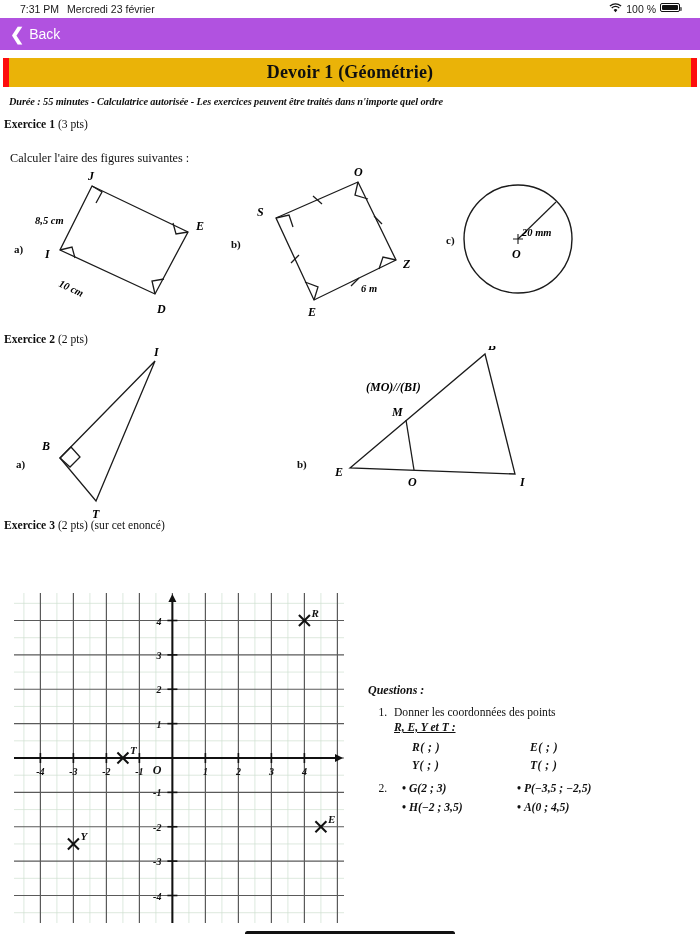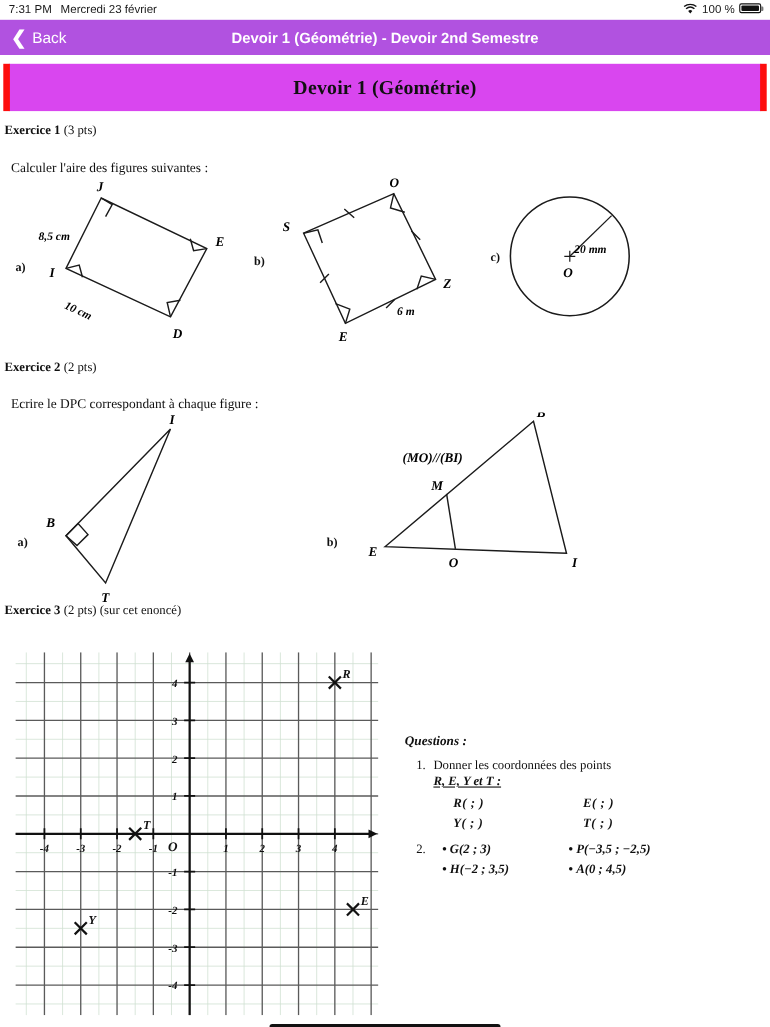--- a/index.html
+++ b/index.html
@@ -11,21 +11,21 @@
     position: relative;
   }
 
   
   #status-bar {
     height: 18px; width: 100%;
     background: #ffffff;
     display: flex; align-items: center;
     font-family: "Liberation Sans", sans-serif;
     font-size: 10.5px; color: #1a1a1a;
-    padding: 0 8px;
+    padding: 0 20px;
   }
   #status-left { display: flex; align-items: center; gap: 8px; }
   #status-right { margin-left: auto; display: flex; align-items: flex-start; gap: 4px; }
   .wifi-glyph { font-size: 10px; line-height: 1; }
   .battery-shell {
     width: 20px; height: 9px; border: 1px solid #111; border-radius: 2px;
     position: relative; display: inline-block;
   }
   .battery-shell::after {
     content: ""; position: absolute; right: -3px; top: 2.5px;
@@ -57,22 +57,22 @@
   #doc {
     position: relative;
     width: 700px; height: 884px;
     background: #fff;
     color: #101010;
   }
 
   
   #title-banner {
     margin: 8px 8px 0 8px;
-    height: 43px;
-    background: #d946ef;
+    height: 29px;
+    background: #eab308;
     display: flex; align-items: center; justify-content: center;
     position: relative;
   }
   #title-banner .endcap { position: absolute; top: 0; width: 6px; height: 100%; background: #fd0d0d; }
   #title-banner .endcap.left { left: -5px; }
   #title-banner .endcap.right { right: -5px; }
   #doc-title { font-size: 18px; font-weight: bold; letter-spacing: .2px; }
 
   #doc-subtitle {
     margin: 9px 0 0 9px;
@@ -98,21 +98,21 @@
 
   svg text { font-family: "Liberation Serif", serif; font-style: italic; font-weight: bold; }
   .lbl { font-size: 12px; }
   .dim { font-size: 10.5px; font-style: italic; font-weight: bold; }
 
   
   #questions {
     position: absolute; left: 368px; top: 608px; width: 320px;
     font-size: 11.6px; line-height: 1.32;
   }
-  #questions .qtitle { font-style: italic; font-weight: bold; font-size: 12px; }
+  #questions .qtitle { font-style: italic; font-weight: bold; font-size: 12px; margin-top: 17px; }
   #questions ol { margin: 6px 0 0 22px; }
   #questions ol > li { margin-bottom: 5px; padding-left: 4px; }
   .coordgrid { display: grid; grid-template-columns: 118px auto; margin: 5px 0 4px 18px; row-gap: 2px; }
   .coordgrid span { font-style: italic; font-weight: bold; letter-spacing: .5px; }
   #questions ul { list-style: none; margin: 8px 0 0 8px; }
   #questions ul li { display: inline-block; width: 112px; margin-bottom: 4px; font-style: italic; font-weight: bold; }
   #questions ul li::before { content: "• "; font-style: normal; }
 
   #home-indicator {
     position: absolute; bottom: 6px; left: 50%; transform: translateX(-50%);
@@ -140,31 +140,31 @@
         <span class="battery-fill"></span>
       </span>
   </div>
 </div>
 
 <div id="nav-bar">
   <div id="back-button">
     <span id="back-chevron">❮</span>
     <span>Back</span>
   </div>
-  <div id="nav-title">Devoir 1 (Géométrie) - Devoir 2nd Semestre</div>
 </div>
 
 <div id="doc">
 
   <div id="title-banner">
     <span class="endcap left"></span>
     <span id="doc-title">Devoir 1 (Géométrie)</span>
     <span class="endcap right"></span>
   </div>
 
+  <div id="doc-subtitle">Durée : 55 minutes - Calculatrice autorisée - Les exercices peuvent être traités dans n'importe quel ordre</div>
 
   <div class="ex-head">
     <b>Exercice 1</b>
     <span>(3 pts)</span>
   </div>
   <div class="ex-sub">Calculer l'aire des figures suivantes :</div>
 
   <div class="figrow" style="height:165px">
     <span class="fig-letter" style="left:14px; top:77px;">a)</span>
     <span class="fig-letter" style="left:231px; top:72px;">b)</span>
@@ -208,21 +208,20 @@
       <path d="M53,65 h10 M58,60 v10" stroke="#1b1b1b" stroke-width="1.1"></path>
       <text class="lbl" x="52" y="84">O</text>
       <text class="dim" x="62" y="62">20 mm</text>
     </svg>
   </div>
 
   <div class="ex-head" style="margin-top:2px">
     <b>Exercice 2</b>
     <span>(2 pts)</span>
   </div>
-  <div class="ex-sub">Ecrire le DPC correspondant à chaque figure :</div>
 
   <div class="figrow" style="height:175px">
     <span class="fig-letter" style="left:16px; top:112px;">a)</span>
     <span class="fig-letter" style="left:297px; top:112px;">b)</span>
 
     <svg width="200" height="175" style="position:absolute; left:40px; top:0px;">
       <g stroke="#1b1b1b" stroke-width="1.3" fill="none">
         <polygon points="20,112 115,15 56,155"></polygon>
         <path d="M20,112 L31,101 L40,111 L30,121 Z"></path>
       </g>

